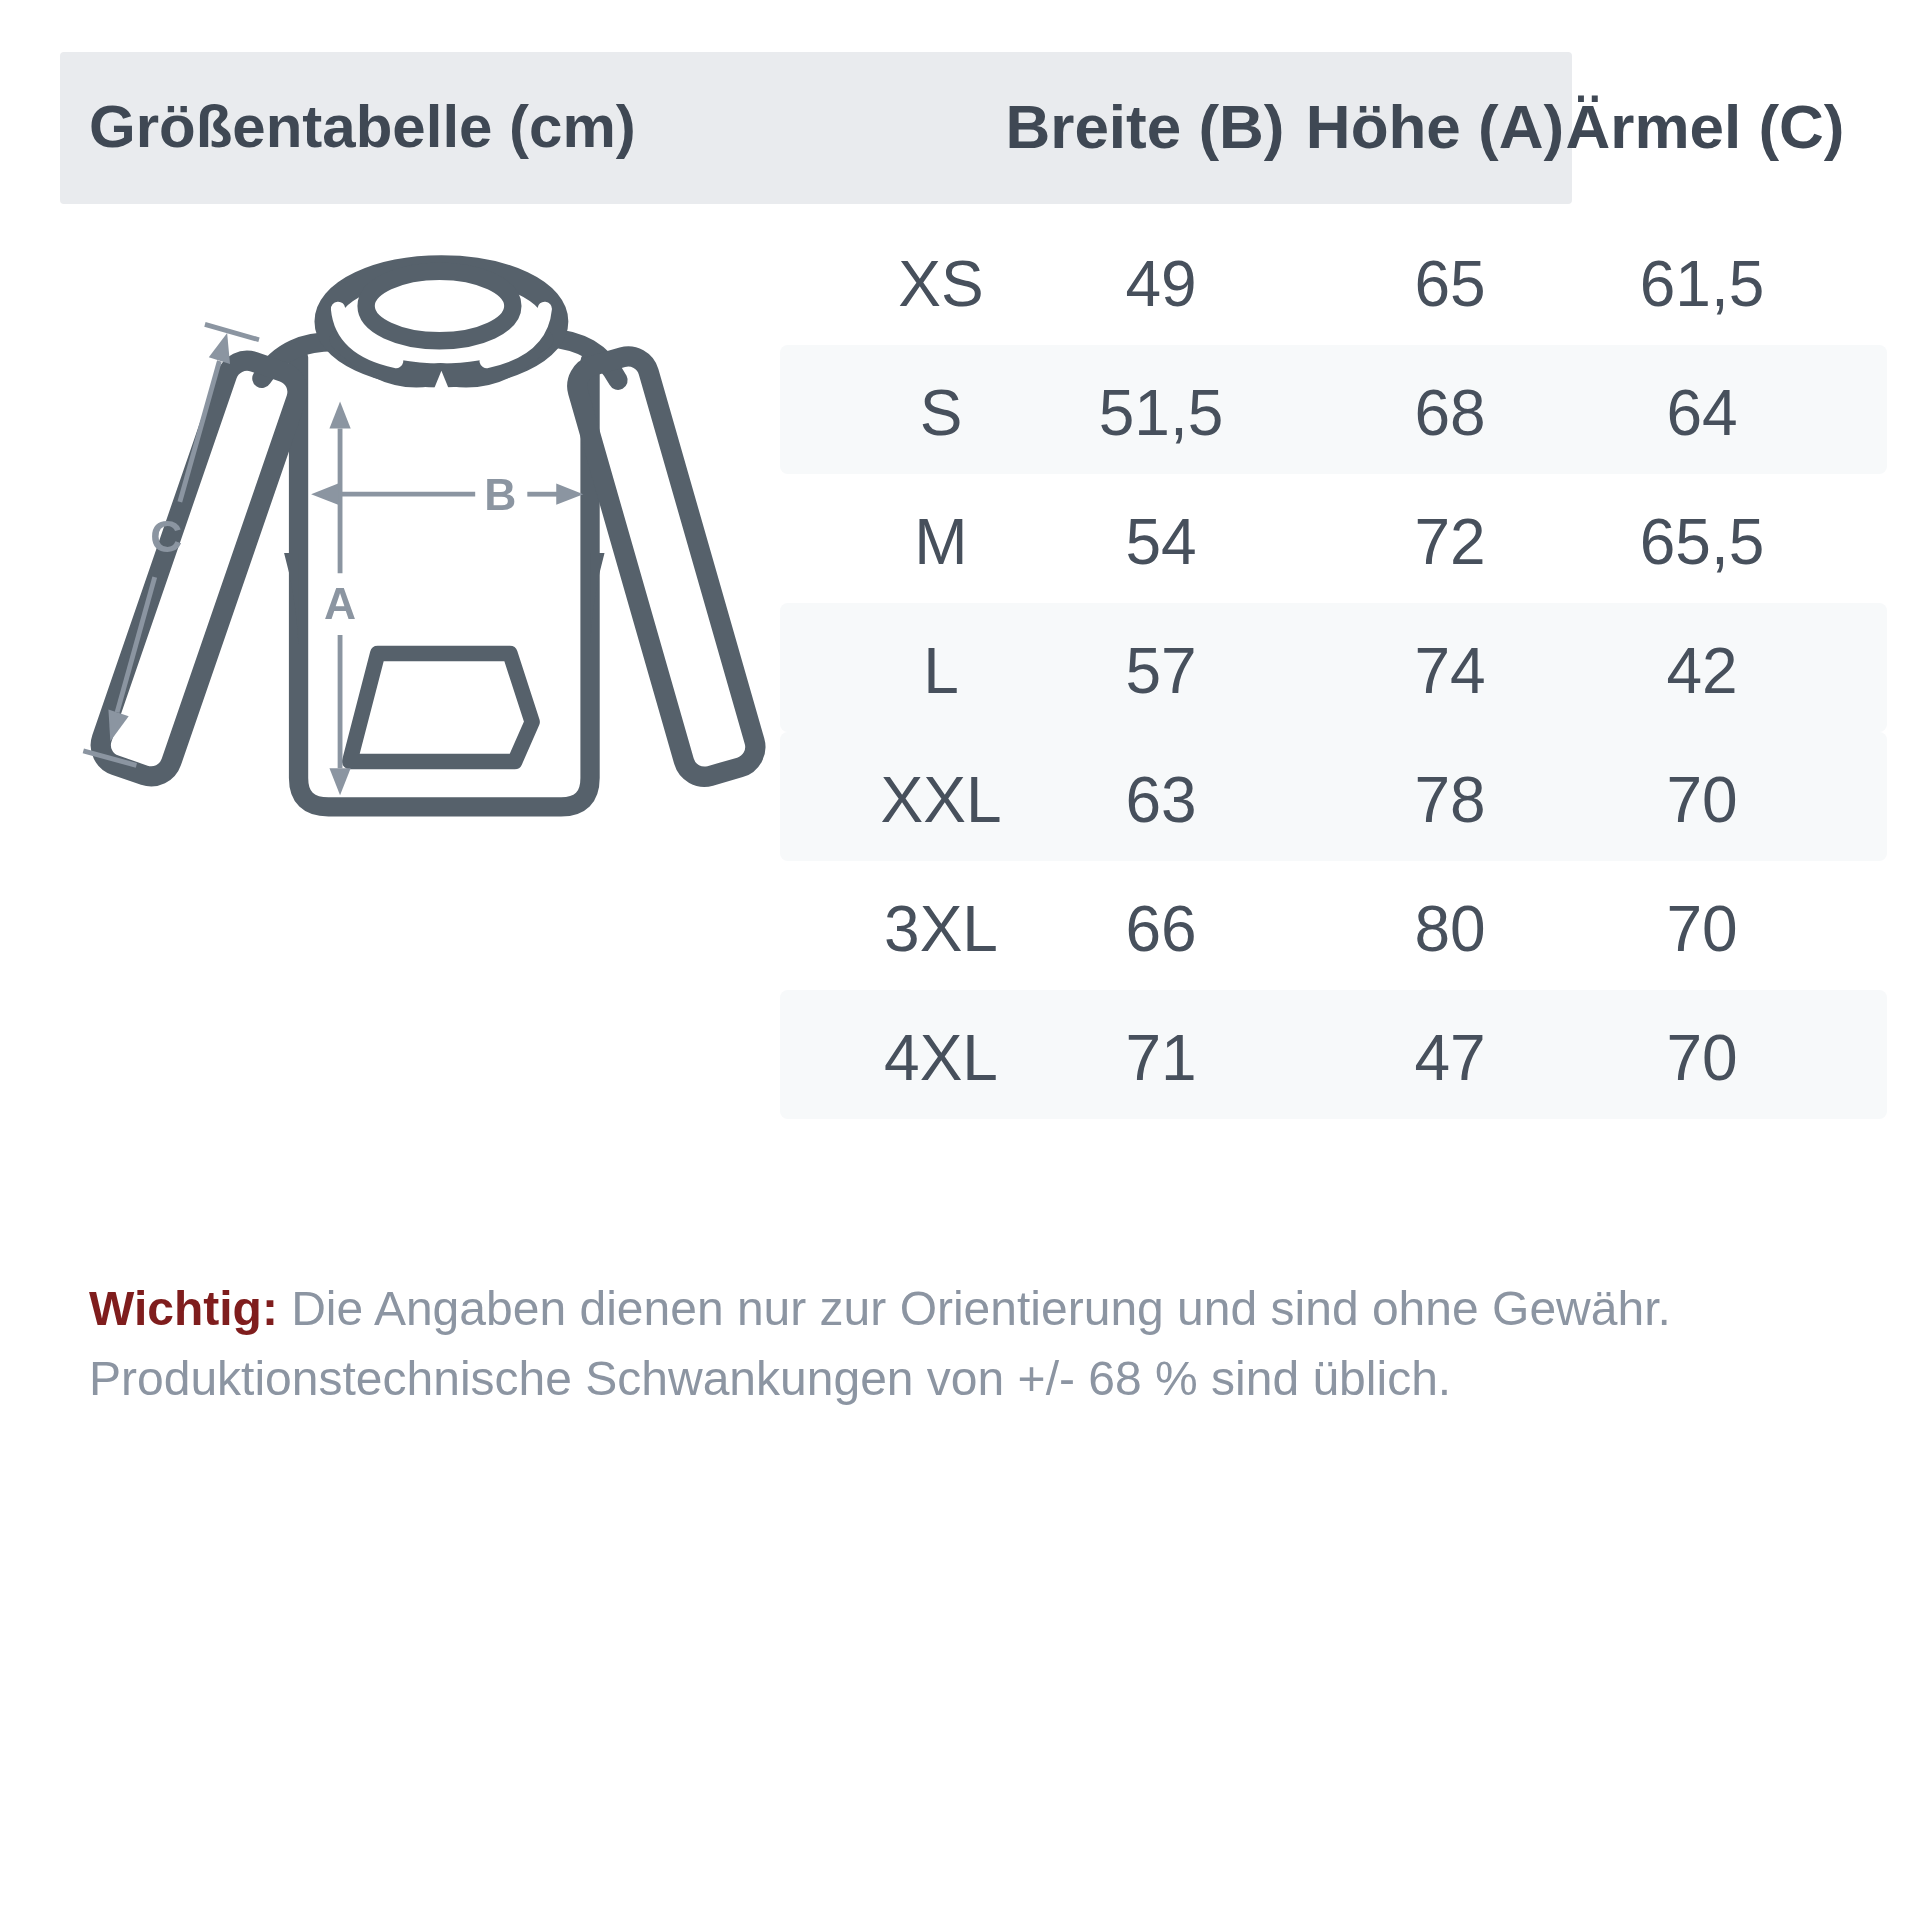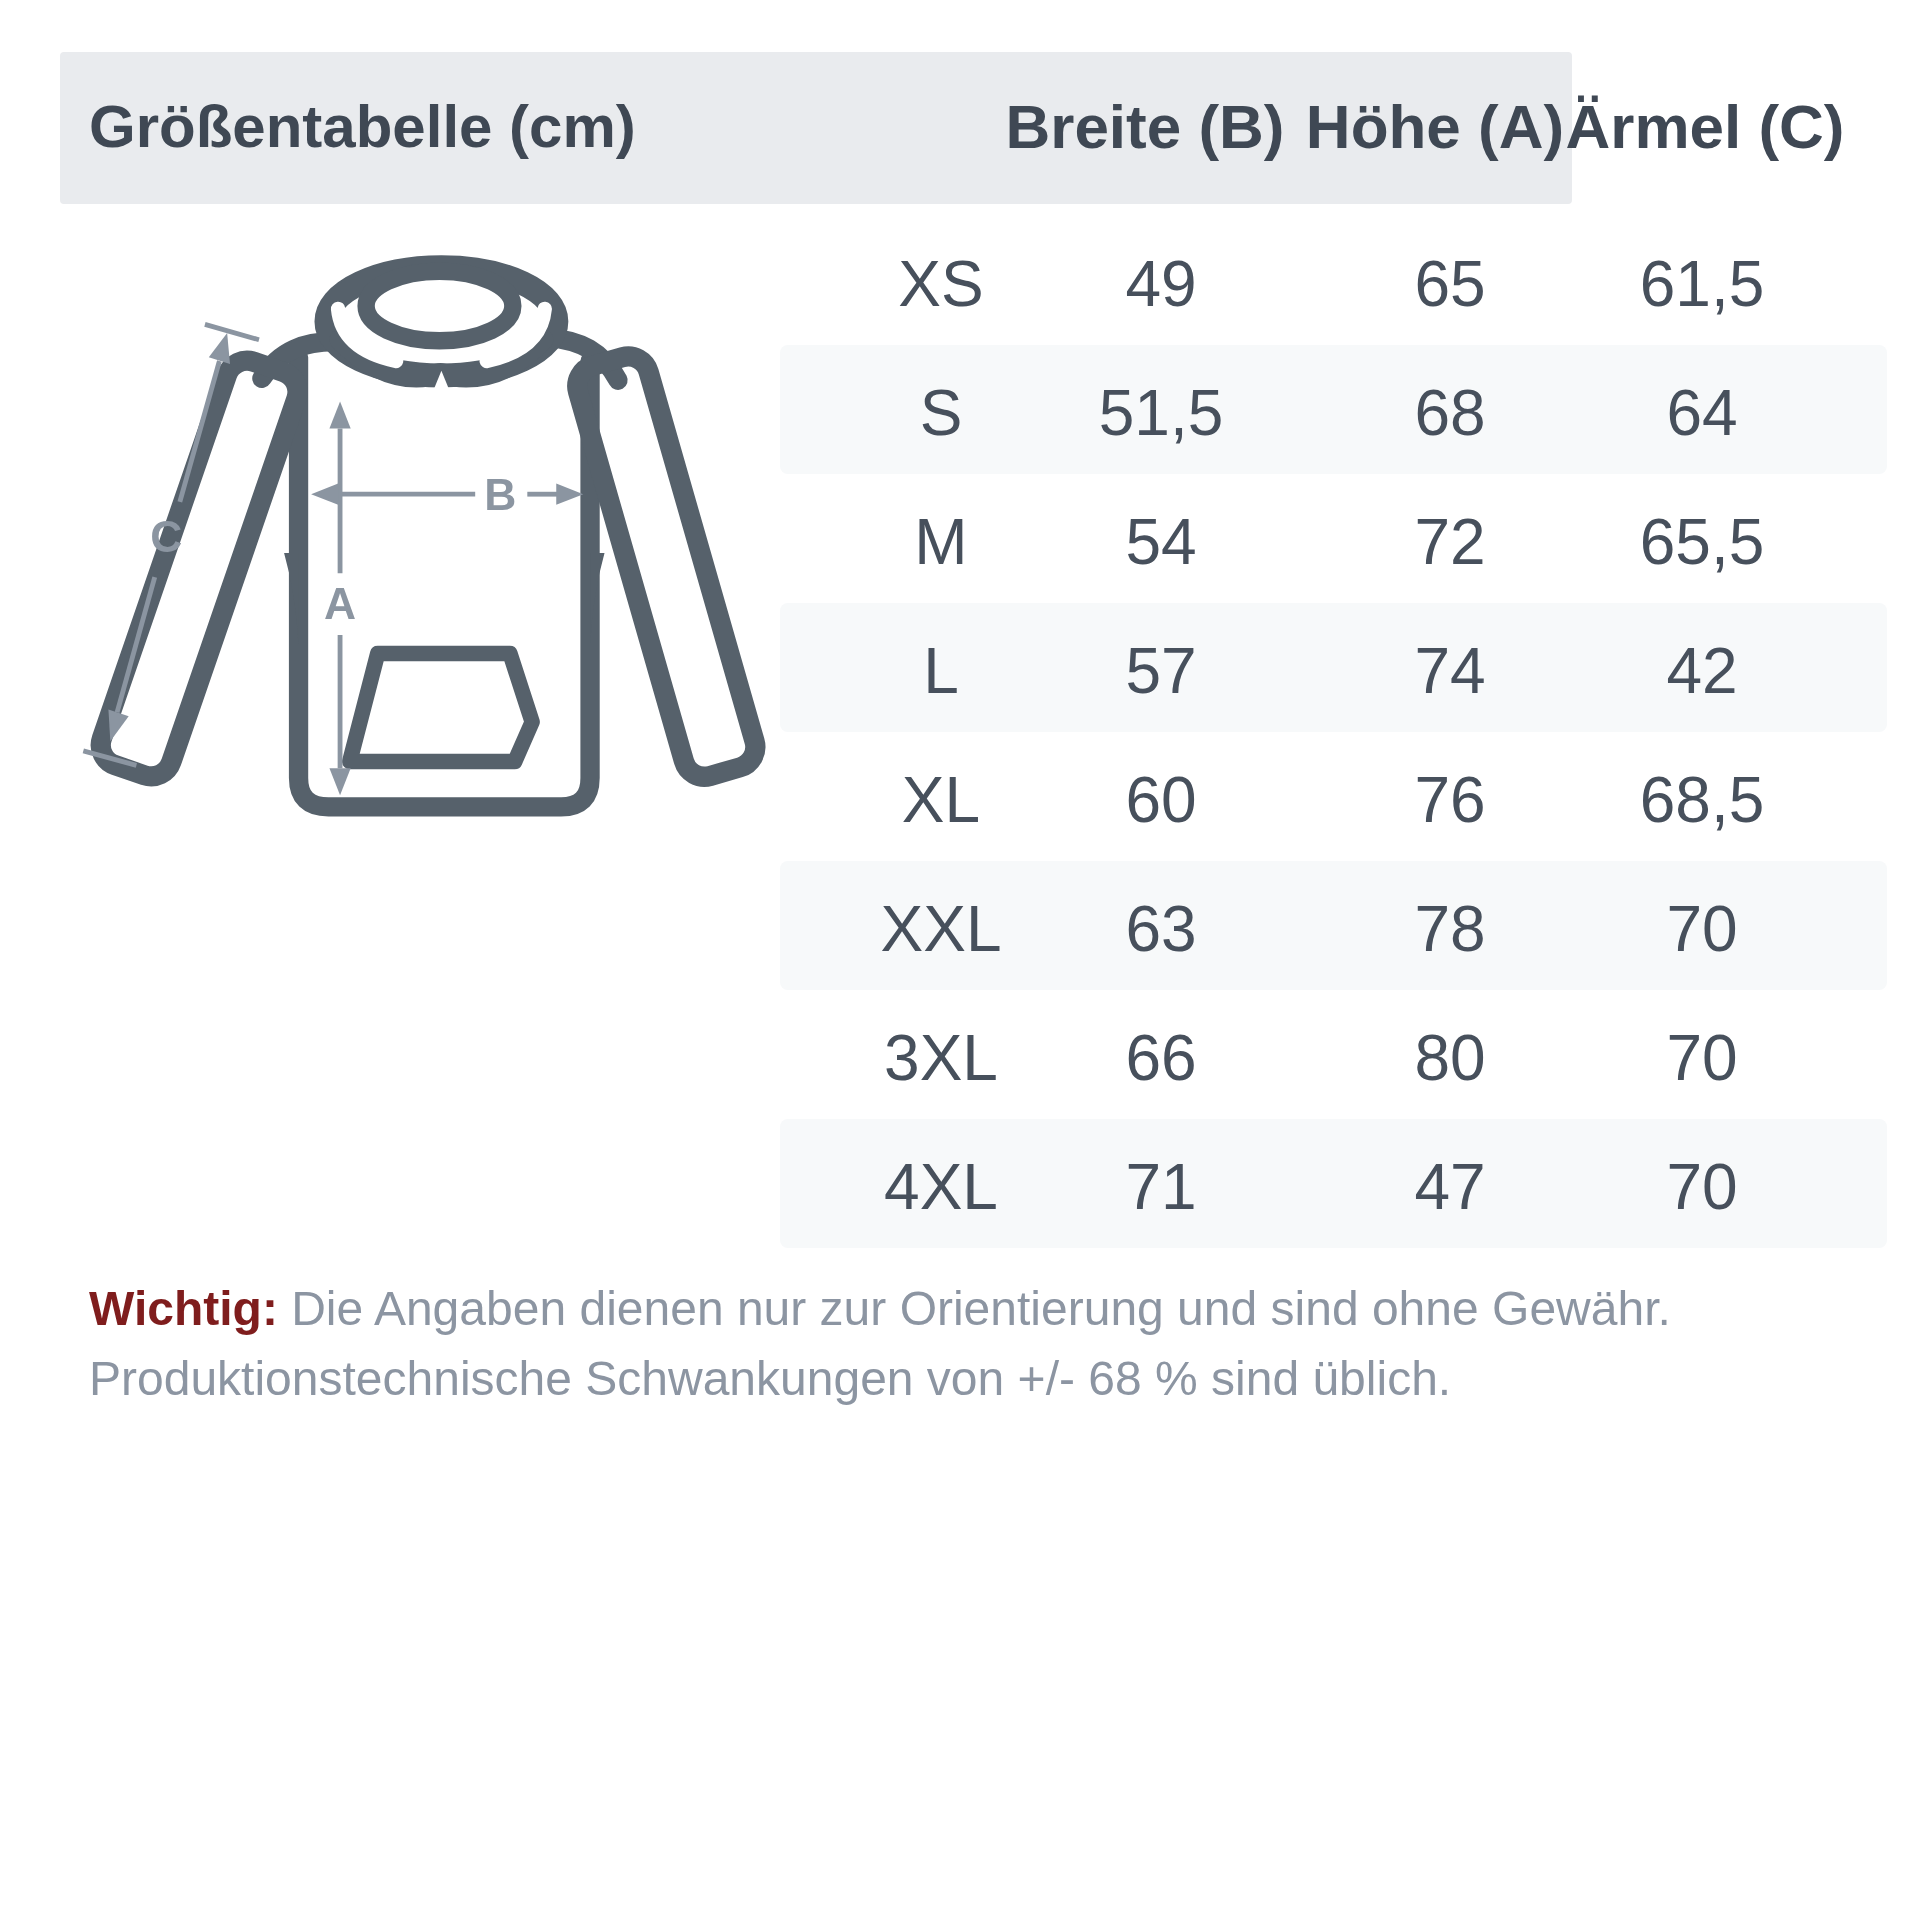--- a/index.html
+++ b/index.html
@@ -122,26 +122,20 @@
       <span class="c-b">54</span>
       <span class="c-a">72</span>
       <span class="c-c">65,5</span>
     </div>
     <div class="srow striped">
       <span class="c-size">L</span>
       <span class="c-b">57</span>
       <span class="c-a">74</span>
       <span class="c-c">42</span>
     </div>
-    <div class="srow">
-      <span class="c-size">XL</span>
-      <span class="c-b">60</span>
-      <span class="c-a">76</span>
-      <span class="c-c">68,5</span>
-    </div>
     <div class="srow striped">
       <span class="c-size">XXL</span>
       <span class="c-b">63</span>
       <span class="c-a">78</span>
       <span class="c-c">70</span>
     </div>
     <div class="srow">
       <span class="c-size">3XL</span>
       <span class="c-b">66</span>
       <span class="c-a">80</span>

